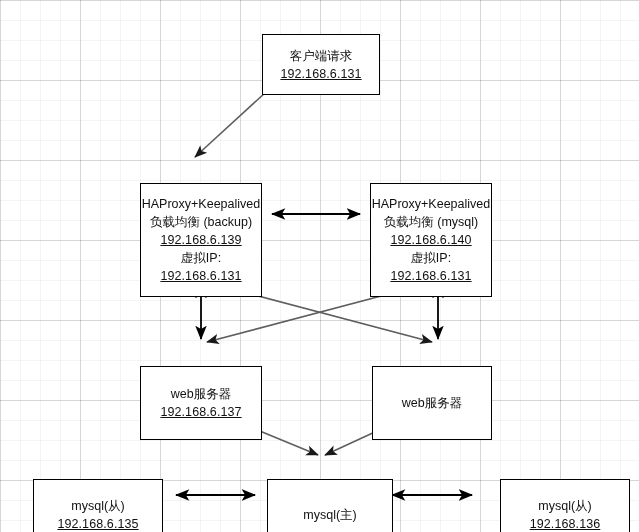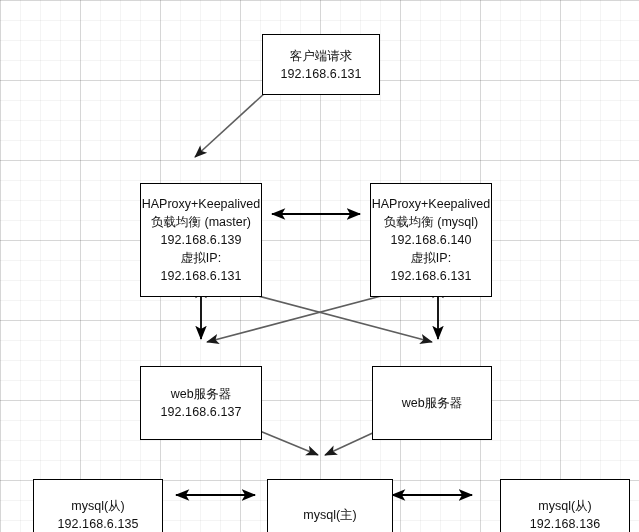--- a/index.html
+++ b/index.html
@@ -50,20 +50,21 @@
   }
   .node .line {
     display: block;
     font-size: 12.5px;
     line-height: 18px;
     white-space: nowrap;
     color: #111111;
   }
   .node .line.ip {
     letter-spacing: 0.1px;
+    text-decoration: underline;
   }
   .n-client   { left: 262px; top: 14px;  width: 118px; height: 61px; }
   .n-hap-m    { left: 140px; top: 163px; width: 122px; height: 114px; }
   .n-hap-b    { left: 370px; top: 163px; width: 122px; height: 114px; }
   .n-web-1    { left: 140px; top: 346px; width: 122px; height: 74px; }
   .n-web-2    { left: 372px; top: 346px; width: 120px; height: 74px; }
   .n-sql-s1   { left: 33px;  top: 459px; width: 130px; height: 72px; }
   .n-sql-m    { left: 267px; top: 459px; width: 126px; height: 72px; }
   .n-sql-s2   { left: 500px; top: 459px; width: 130px; height: 72px; }
 </style>
@@ -109,21 +110,21 @@
     <line x1="392" y1="495" x2="472" y2="495" stroke="#000000" stroke-width="1.8" marker-start="url(#tailDark)" marker-end="url(#headDark)"></line>
   </svg>
 
   <div class="node n-client">
     <span class="line">客户端请求</span>
     <span class="line ip">192.168.6.131</span>
   </div>
 
   <div class="node n-hap-m">
     <span class="line">HAProxy+Keepalived</span>
-    <span class="line">负载均衡 (master)</span>
+    <span class="line">负载均衡 (backup)</span>
     <span class="line ip">192.168.6.139</span>
     <span class="line">虚拟IP:</span>
     <span class="line ip">192.168.6.131</span>
   </div>
 
   <div class="node n-hap-b">
     <span class="line">HAProxy+Keepalived</span>
     <span class="line">负载均衡 (mysql)</span>
     <span class="line ip">192.168.6.140</span>
     <span class="line">虚拟IP:</span>

